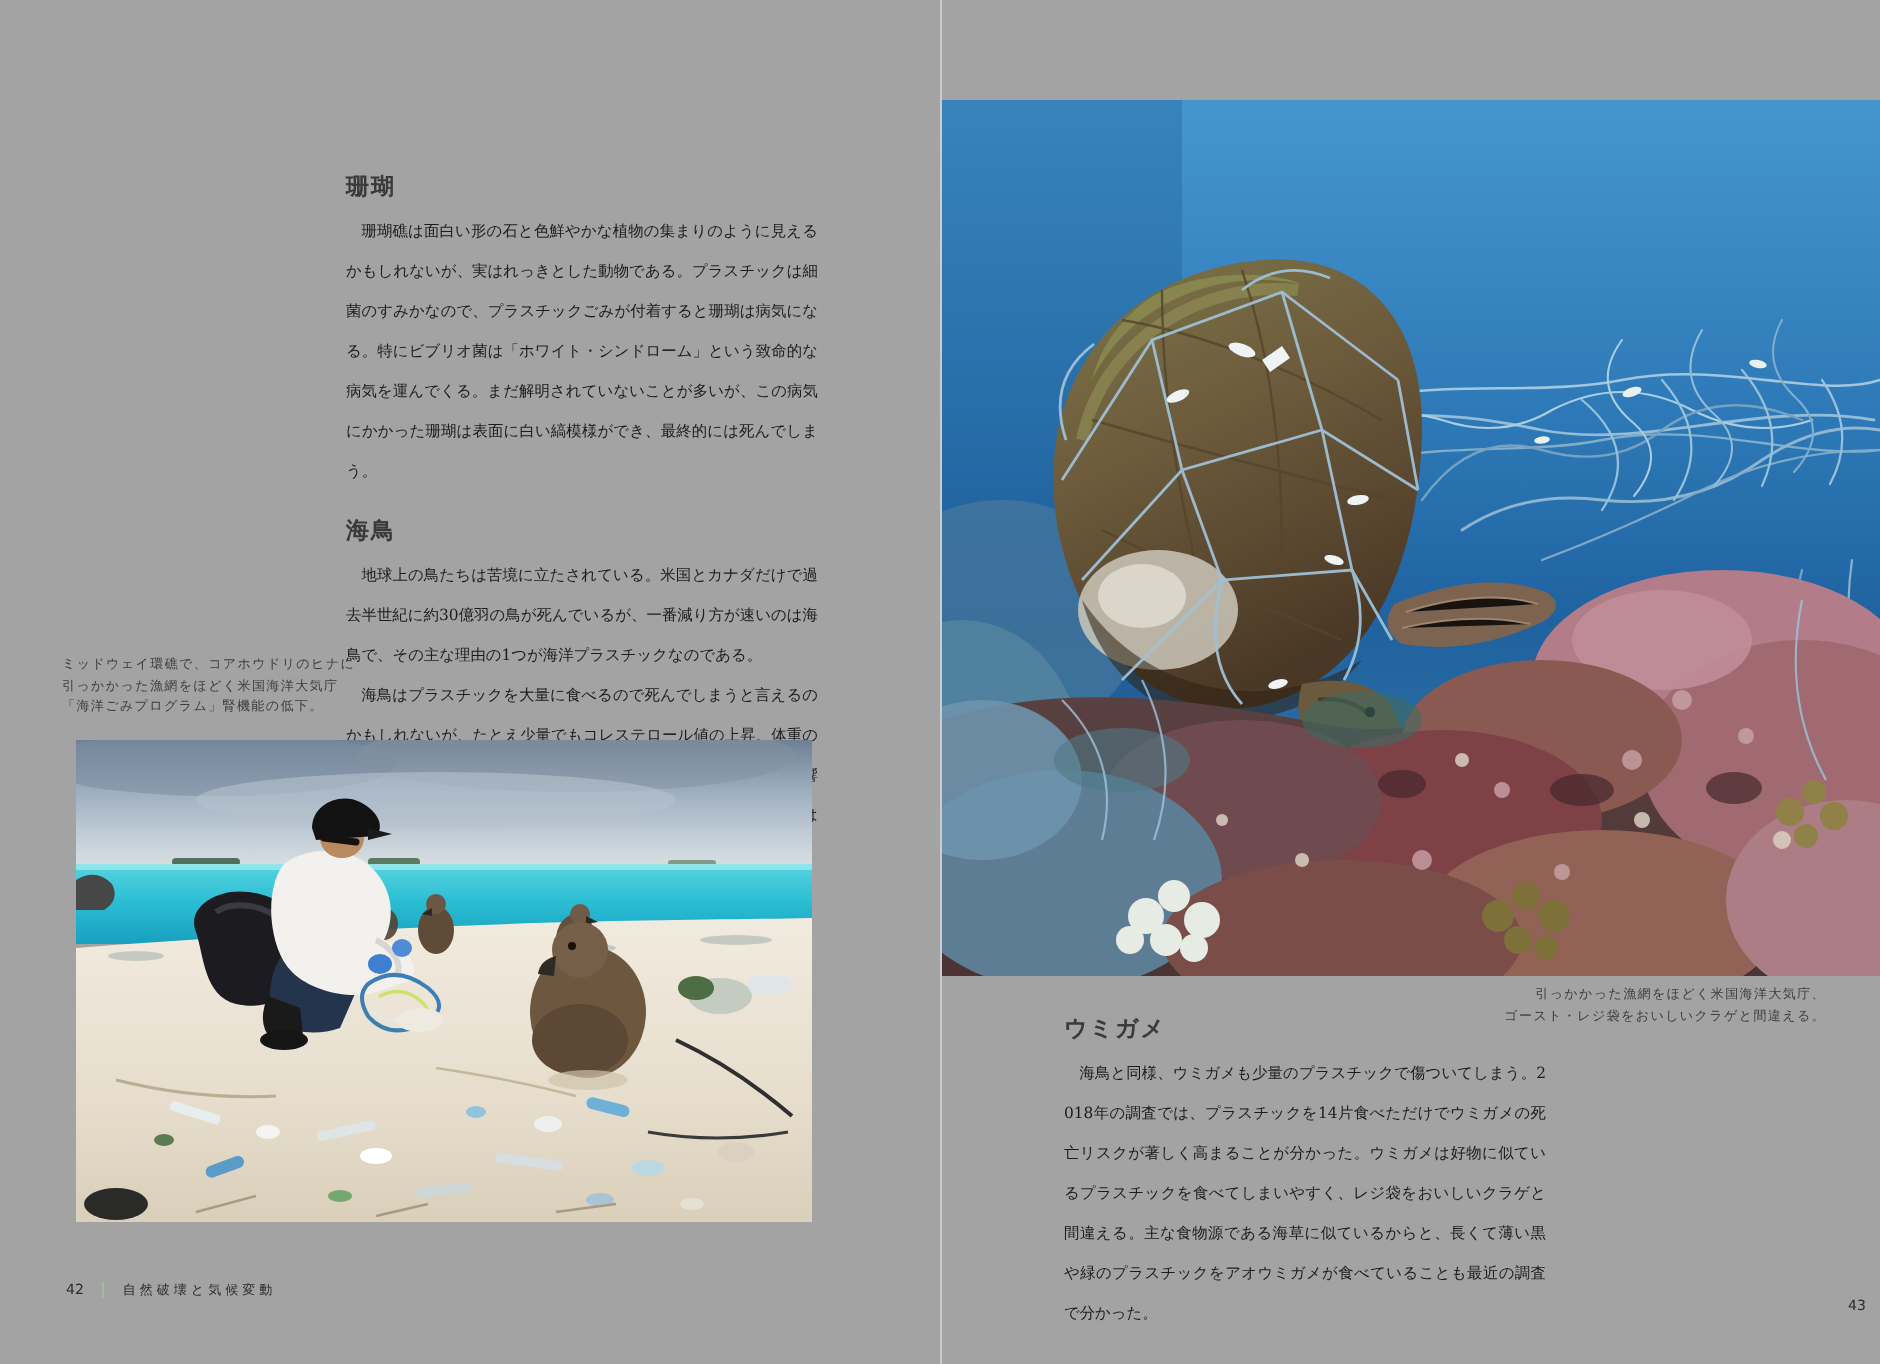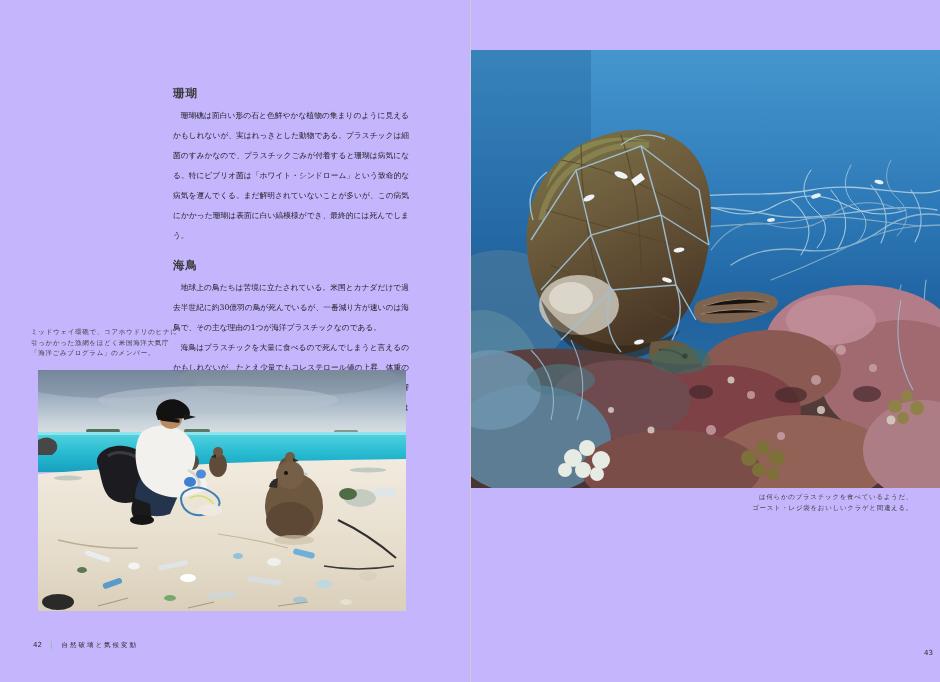--- a/index.html
+++ b/index.html
@@ -1,16 +1,16 @@
 <!DOCTYPE html>
 <html><head>
 <meta charset="utf-8">
 <style>
   html,body{margin:0;padding:0;background:#ffffff;}
-  .spread{position:relative;width:940px;height:682px;background:#c4b5fd;overflow:hidden;
+  .spread{position:relative;width:940px;height:682px;background:#a3a3a3;overflow:hidden;
           font-family:"DejaVu Sans","Liberation Sans",sans-serif;}
   .gutter-line{position:absolute;left:470px;top:0;width:1px;height:682px;background:#cccccc;}
 
   
   .text-col{position:absolute;width:236px;color:#1c1c1c;}
   .text-col-left{left:173px;top:86px;}
   .text-col-right{left:532px;top:507px;width:241px;}
   .sec-heading{font-family:"DejaVu Sans","Liberation Sans",sans-serif;
                font-size:11.5px;font-weight:bold;color:#3a3a3a;letter-spacing:1px;
                margin:0 0 5px 0;line-height:15px;}
@@ -46,21 +46,21 @@
     <h2 class="sec-heading">珊瑚</h2>
     <p class="body-par">珊瑚礁は面白い形の石と色鮮やかな植物の集まりのように見えるかもしれないが、実はれっきとした動物である。プラスチックは細菌のすみかなので、プラスチックごみが付着すると珊瑚は病気になる。特にビブリオ菌は「ホワイト・シンドローム」という致命的な病気を運んでくる。まだ解明されていないことが多いが、この病気にかかった珊瑚は表面に白い縞模様ができ、最終的には死んでしまう。</p>
     <h2 class="sec-heading gap-above">海鳥</h2>
     <p class="body-par">地球上の鳥たちは苦境に立たされている。米国とカナダだけで過去半世紀に約30億羽の鳥が死んでいるが、一番減り方が速いのは海鳥で、その主な理由の1つが海洋プラスチックなのである。</p>
     <p class="body-par">海鳥はプラスチックを大量に食べるので死んでしまうと言えるのかもしれないが、たとえ少量でもコレステロール値の上昇、体重の減少、腎機能の低下、翼と嘴の長さの減少など、健康に重大な影響が出ることが最近の調査で分かった。残念ながら、海鳥の約90%は何らかのプラスチックを食べているようだ。</p>
   </div>
 
   <div class="photo-caption caption-left">
     <div>ミッドウェイ環礁で、コアホウドリのヒナに</div>
     <div>引っかかった漁網をほどく米国海洋大気庁</div>
-    <div>「海洋ごみプログラム」のメンバー。</div>
+    <div>「海洋ごみプログラム」腎機能の低下。</div>
   </div>
 
   <div class="photo photo-beach">
     <svg width="368" height="241" viewBox="0 0 368 241">
       <defs>
         <linearGradient id="skyG" x1="0" y1="0" x2="0" y2="1">
           <stop offset="0" stop-color="#6f8095"></stop>
             <stop offset="0.38" stop-color="#9fb0c2"></stop>
           <stop offset="0.75" stop-color="#c9d3da"></stop>
             <stop offset="1" stop-color="#e2e6e8"></stop>
@@ -338,24 +338,28 @@
       </g>
 
       <g fill="none" stroke="#9ec4db" stroke-width="1.1" opacity="0.8">
         <path d="M60,300 q30,30 20,70 M100,290 q20,40 6,80"></path>
         <path d="M430,250 q-10,50 12,90"></path>
       </g>
     </svg>
   </div>
 
   <div class="photo-caption caption-right">
-    <div>は何らかのプラスチックを食べているようだ、</div>
+    <div>引っかかった漁網をほどく米国海洋大気庁、</div>
     <div>ゴースト・レジ袋をおいしいクラゲと間違える。</div>
   </div>
 
+  <div class="text-col text-col-right">
+    <h2 class="sec-heading">ウミガメ</h2>
+    <p class="body-par">海鳥と同様、ウミガメも少量のプラスチックで傷ついてしまう。2018年の調査では、プラスチックを14片食べただけでウミガメの死亡リスクが著しく高まることが分かった。ウミガメは好物に似ているプラスチックを食べてしまいやすく、レジ袋をおいしいクラゲと間違える。主な食物源である海草に似ているからと、長くて薄い黒や緑のプラスチックをアオウミガメが食べていることも最近の調査で分かった。</p>
+  </div>
 
   <div class="footer-right">
     <span class="footer-page-num">43</span>
   </div>
 
   <div class="gutter-line"></div>
 
 </div>
 
 </body></html>

